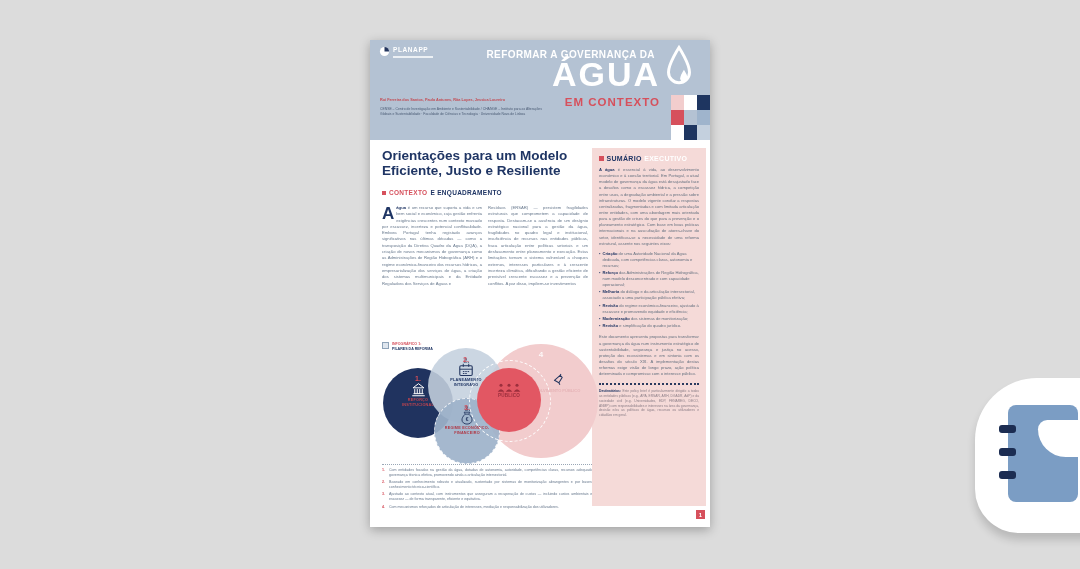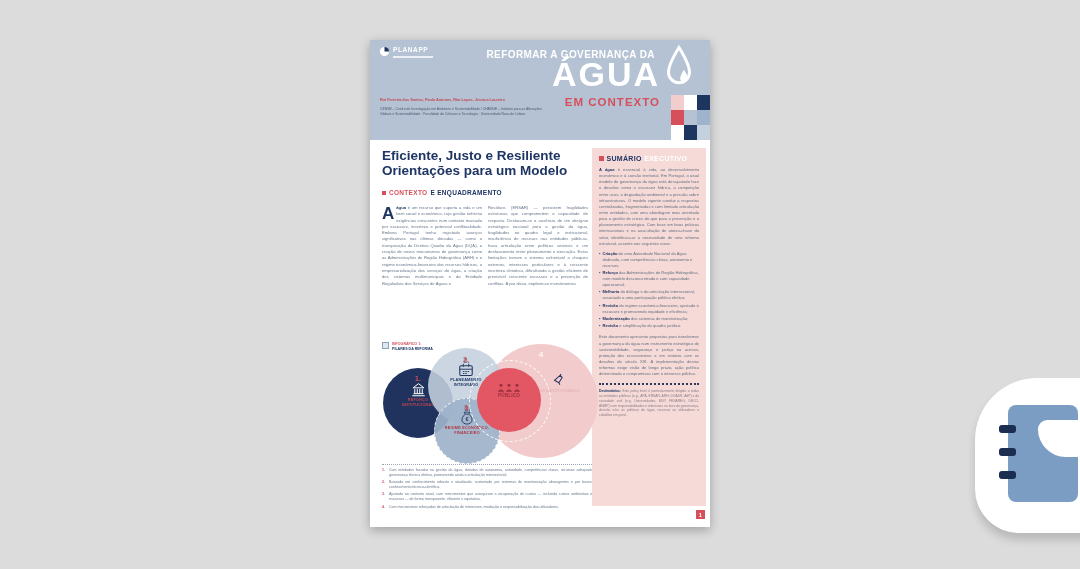--- a/index.html
+++ b/index.html
@@ -126,22 +126,22 @@
         <span class="m4"></span>
           <span class="m5"></span>
           <span class="m6"></span>
         <span class="m7"></span>
           <span class="m8"></span>
           <span class="m9"></span>
       </div>
     </div>
 
     <div class="doc-title">
+      <span>Orientações para um Modelo</span>
       <span>Eficiente, Justo e Resiliente</span>
-      <span>Orientações para um Modelo</span>
     </div>
 
     <div class="section-head">
       <span class="sq"></span>
       <span class="accent">CONTEXTO</span>
       <span class="navytx">E ENQUADRAMENTO</span>
     </div>
 
     <div class="cols">
       <div class="col">

